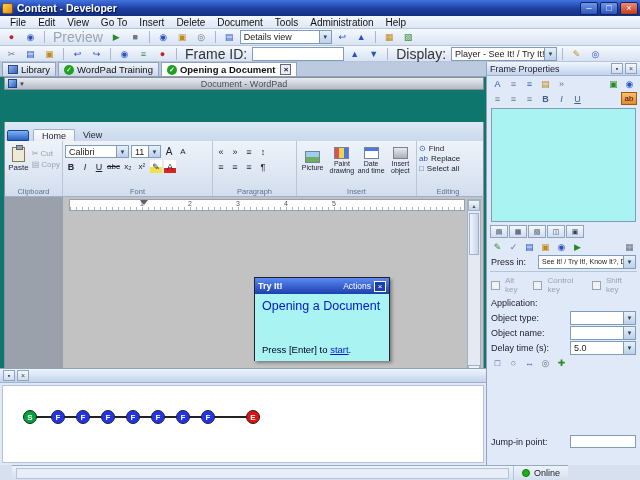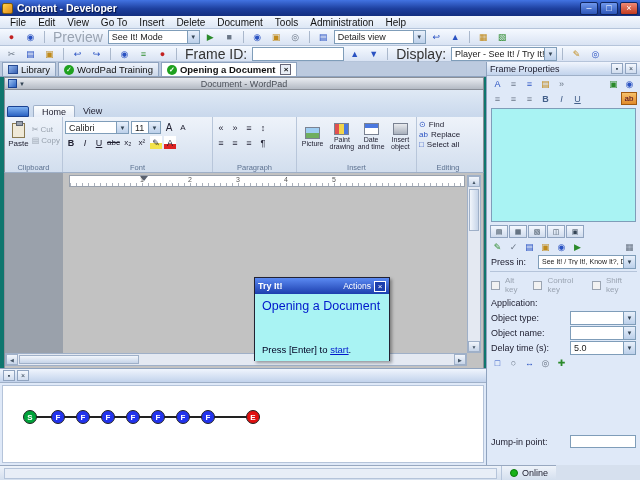--- a/index.html
+++ b/index.html
@@ -61,22 +61,22 @@
     justify-content:center; font-size:8px; margin-left:2px; background:#e8edf5; }
 
   
   .workspace { position:absolute; left:0; top:77px; width:486px; height:291px; background:#0f766e; }
   .wp { position:absolute; left:4px; top:0; width:480px; height:288px; }
   .wp-titlebar { height:13px; background:linear-gradient(180deg,#e9ecf1,#b4bac4);
     border:1px solid #8a8f98; display:flex; align-items:center; font-size:9px; color:#4a4f58; }
   .wp-qat { display:flex; align-items:center; gap:2px; padding-left:3px; width:70px; }
   .wp-qicon { width:9px; height:9px; background:linear-gradient(135deg,#9cc2f2,#2a62c2); border:1px solid #1a4292; }
   .wp-title { flex:1; text-align:center; }
-  .wp-tabs { height:27px; background:linear-gradient(180deg,#dfe9f5,#c9d8ec); display:flex;
-    align-items:flex-end; padding-left:2px; border-left:1px solid #8a8f98; border-right:1px solid #8a8f98; }
+  .wp-tabs { height:19px; background:linear-gradient(180deg,#dfe9f5,#c9d8ec); display:flex;
+    align-items:flex-end; padding-left:2px; border-left:1px solid #8a8f98; border-right:1px solid #8a8f98;margin-top:32px; }
   .wp-appbtn { width:22px; height:11px; background:linear-gradient(180deg,#7fb2f2,#2a62c2);
     border:1px solid #1a4292; border-radius:2px 2px 0 0; margin-right:4px; }
   .wp-tab { padding:0 8px; font-size:9px; height:12px; display:flex; align-items:center; color:#223; }
   .wp-tab.active { background:linear-gradient(180deg,#fdfefe,#e8eef8); border:1px solid #9fb0c8;
     border-bottom:none; border-radius:2px 2px 0 0; }
   .wp-ribbon { height:56px; background:linear-gradient(180deg,#eef3fa,#d2deee);
     border-left:1px solid #8a8f98; border-right:1px solid #8a8f98; border-bottom:1px solid #9fb0c8; display:flex; }
   .rgrp { position:relative; border-right:1px solid #b8c6da; padding:2px 2px 11px 2px; }
   .rgrp-label { position:absolute; bottom:0; left:0; right:0; text-align:center; font-size:7.5px; color:#5d7291; }
   .rrow { display:flex; align-items:center; gap:2px; margin-top:2px; }
@@ -162,21 +162,21 @@
     border-top:1px solid #8fa3bf; }
   .fs-body { position:absolute; left:2px; top:16px; right:2px; bottom:2px; background:#fff;
     border:1px solid #b5c4da; }
   .fs-line { position:absolute; top:30px; left:27px; width:223px; height:2px; background:#222; }
   .node { position:absolute; top:24px; width:14px; height:14px; border-radius:50%; color:#fff;
     font-size:8px; font-weight:bold; display:flex; align-items:center; justify-content:center;
     border:1px solid #222; z-index:2; }
   .node.s { background:#00a33a; } .node.f { background:#2233ee; } .node.e { background:#e01010; }
 
   
-  .statusbar { position:absolute; left:0; top:465px; width:556px; height:15px;
+  .statusbar { position:absolute; left:12px; top:465px; width:556px; height:15px;
     background:linear-gradient(180deg,#eef3fa,#d4dfee); border-top:1px solid #98a8c0;
     display:flex; align-items:center; font-size:9px; color:#223; }
   .sb-fill { flex:1; height:11px; margin:0 4px; border:1px solid #b5c4da; background:#e8eef7; }
   .sb-online { display:flex; align-items:center; gap:4px; padding:0 8px; border-left:1px solid #b5c4da; height:100%; }
   .online-dot { width:8px; height:8px; border-radius:50%; background:#19b219; border:1px solid #0a7a0a; }
 </style>
 </head>
 <body>
 
 <div class="screen">
@@ -202,24 +202,20 @@
     <span class="menu-item">Tools</span>
     <span class="menu-item">Administration</span>
     <span class="menu-item">Help</span>
   </div>
 
   <div class="toolbar t1">
     <span class="ti c-red">●</span>
     <span class="ti c-blue">◉</span>
     <span class="tsep"></span>
     <span class="tlabel disabled">Preview</span>
-    <span class="combo" style="width:92px">
-      <span class="combo-text">See It! Mode</span>
-      <span class="combo-arrow">▼</span>
-    </span>
     <span class="ti c-green">▶</span>
     <span class="ti c-gray">■</span>
     <span class="tsep"></span>
     <span class="ti c-blue">◉</span>
     <span class="ti c-amber">▣</span>
     <span class="ti c-gray">◎</span>
     <span class="tsep"></span>
     <span class="ti c-blue">▤</span>
     <span class="combo" style="width:92px">
       <span class="combo-text">Details view</span>

